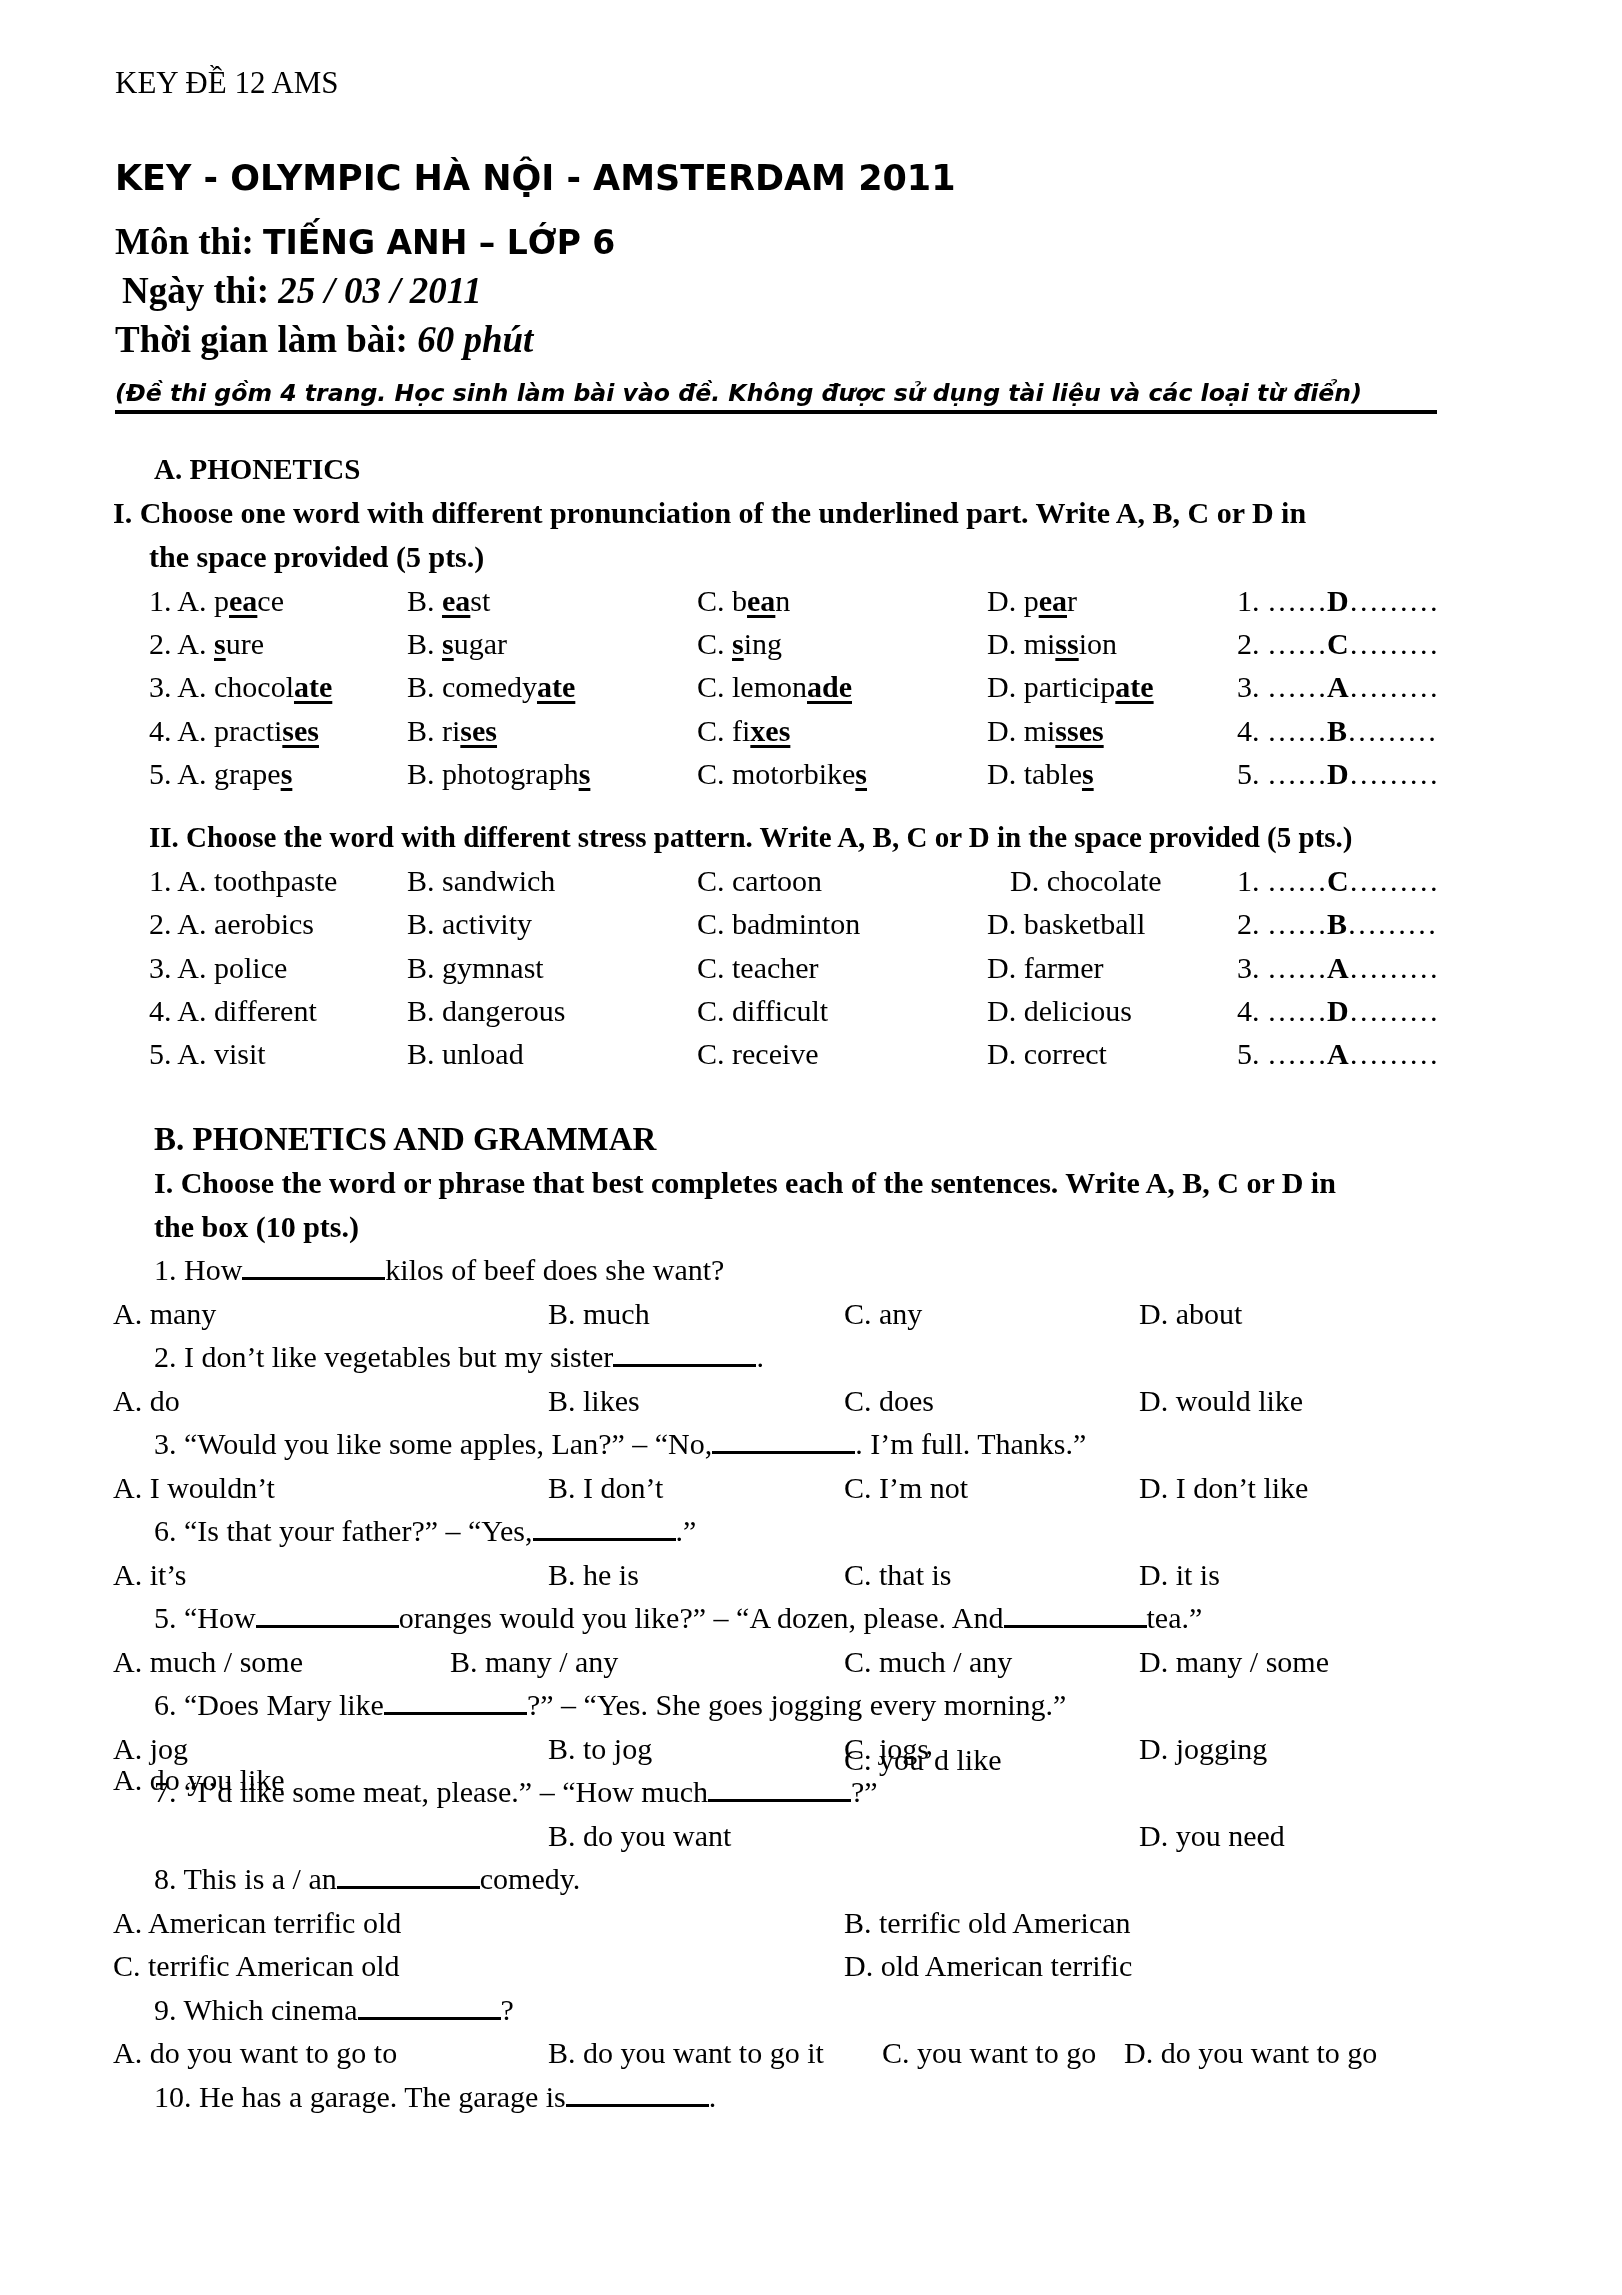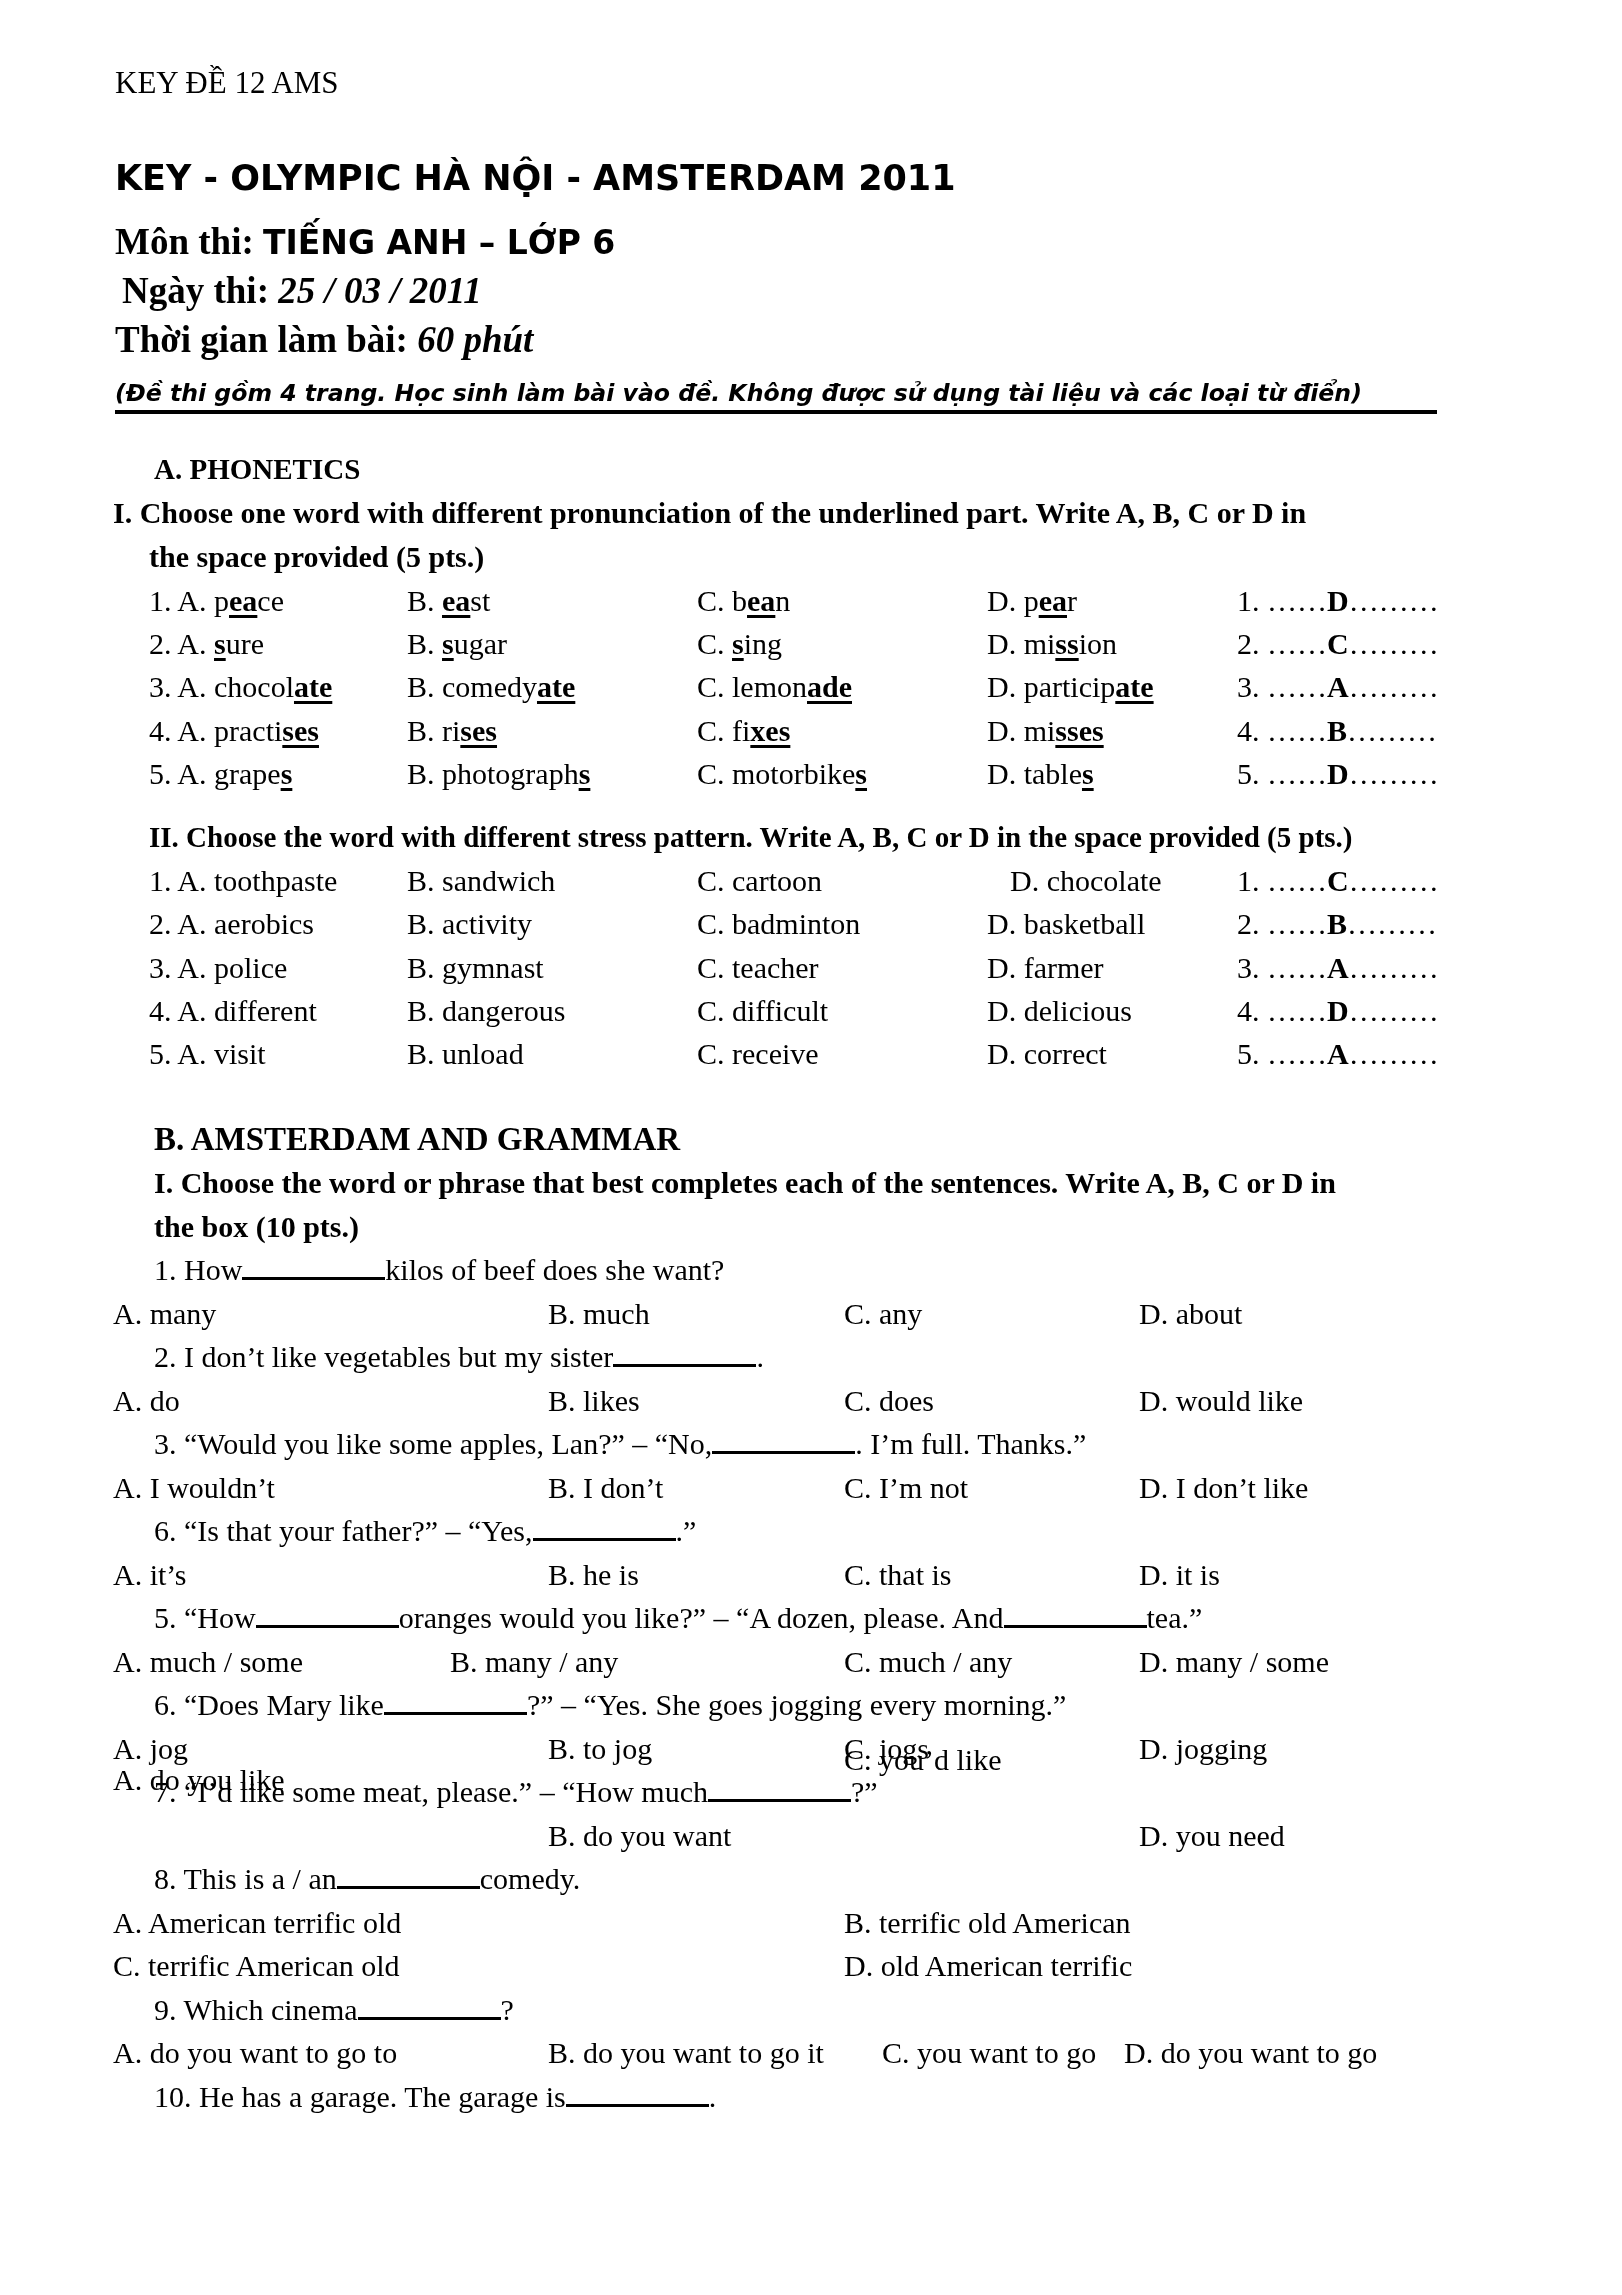--- a/index.html
+++ b/index.html
@@ -112,21 +112,21 @@
     </div>
     <div>
       <div class="line serif cell" style="left: 149px; top: 1034px;"><span>5.</span> <span>A. visit</span></div>
       <div class="line serif cell" style="left: 407px; top: 1034px;"><span>B. unload</span></div>
       <div class="line serif cell" style="left: 697px; top: 1034px;"><span>C. receive</span></div>
       <div class="line serif cell" style="left: 987px; top: 1034px;"><span>D. correct</span></div>
       <div class="line serif cell" style="left: 1237px; top: 1034px;"><span>5. ……</span><span class="b">A</span><span>………</span></div>
     </div>
   </div>
 
-<div class="line serif b" style="left:154px; top:1120px; font-size:33px;">B. AMSTERDAM AND GRAMMAR</div>
+<div class="line serif b" style="left:154px; top:1120px; font-size:33px;">B. PHONETICS AND GRAMMAR</div>
 
 <div class="line serif b" style="left:154px; top:1163px;">I. Choose the word or phrase that best completes each of the sentences. Write A, B, C or D in</div>
 <div class="line serif b" style="left:154px; top:1207px;">the box (10 pts.)</div>
 
 <div id="mcq-list">
     <div>
       <div class="line serif" style="left: 154px; top: 1250px;"><span>1. How</span><span class="blank" style="width: 143px;"></span><span>kilos of beef does she want?</span></div>
       <div class="line serif cell" style="left: 113px; top: 1294px;">A. many</div>
       <div class="line serif cell" style="left: 548px; top: 1294px;">B. much</div>
       <div class="line serif cell" style="left: 844px; top: 1294px;">C. any</div>

